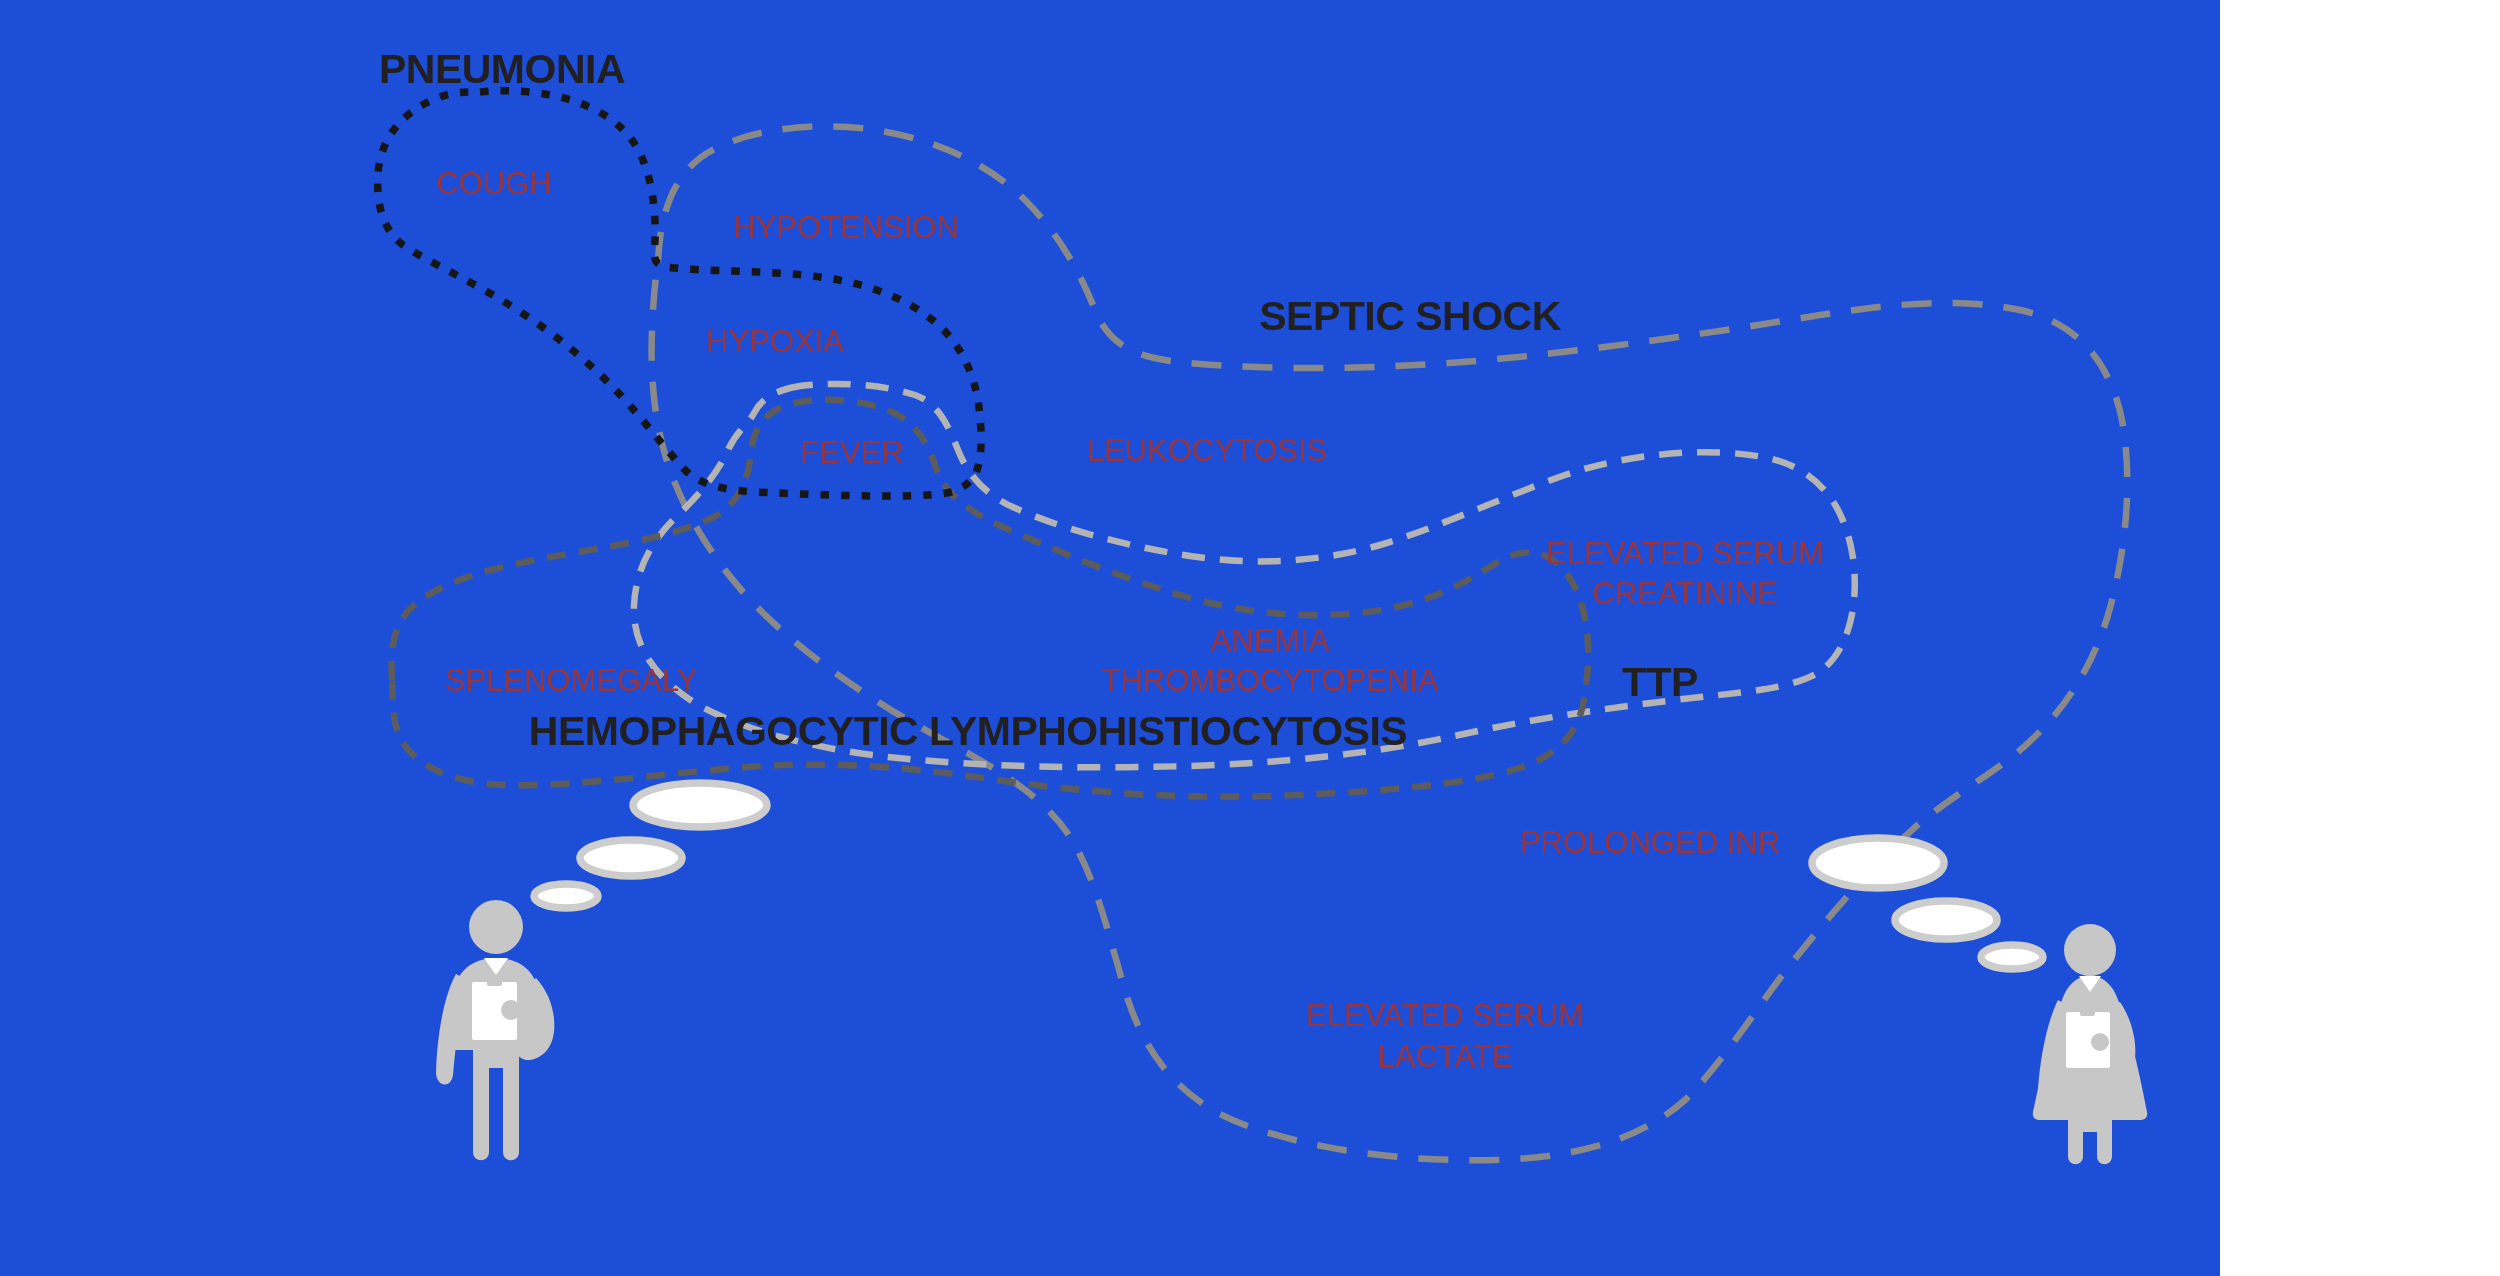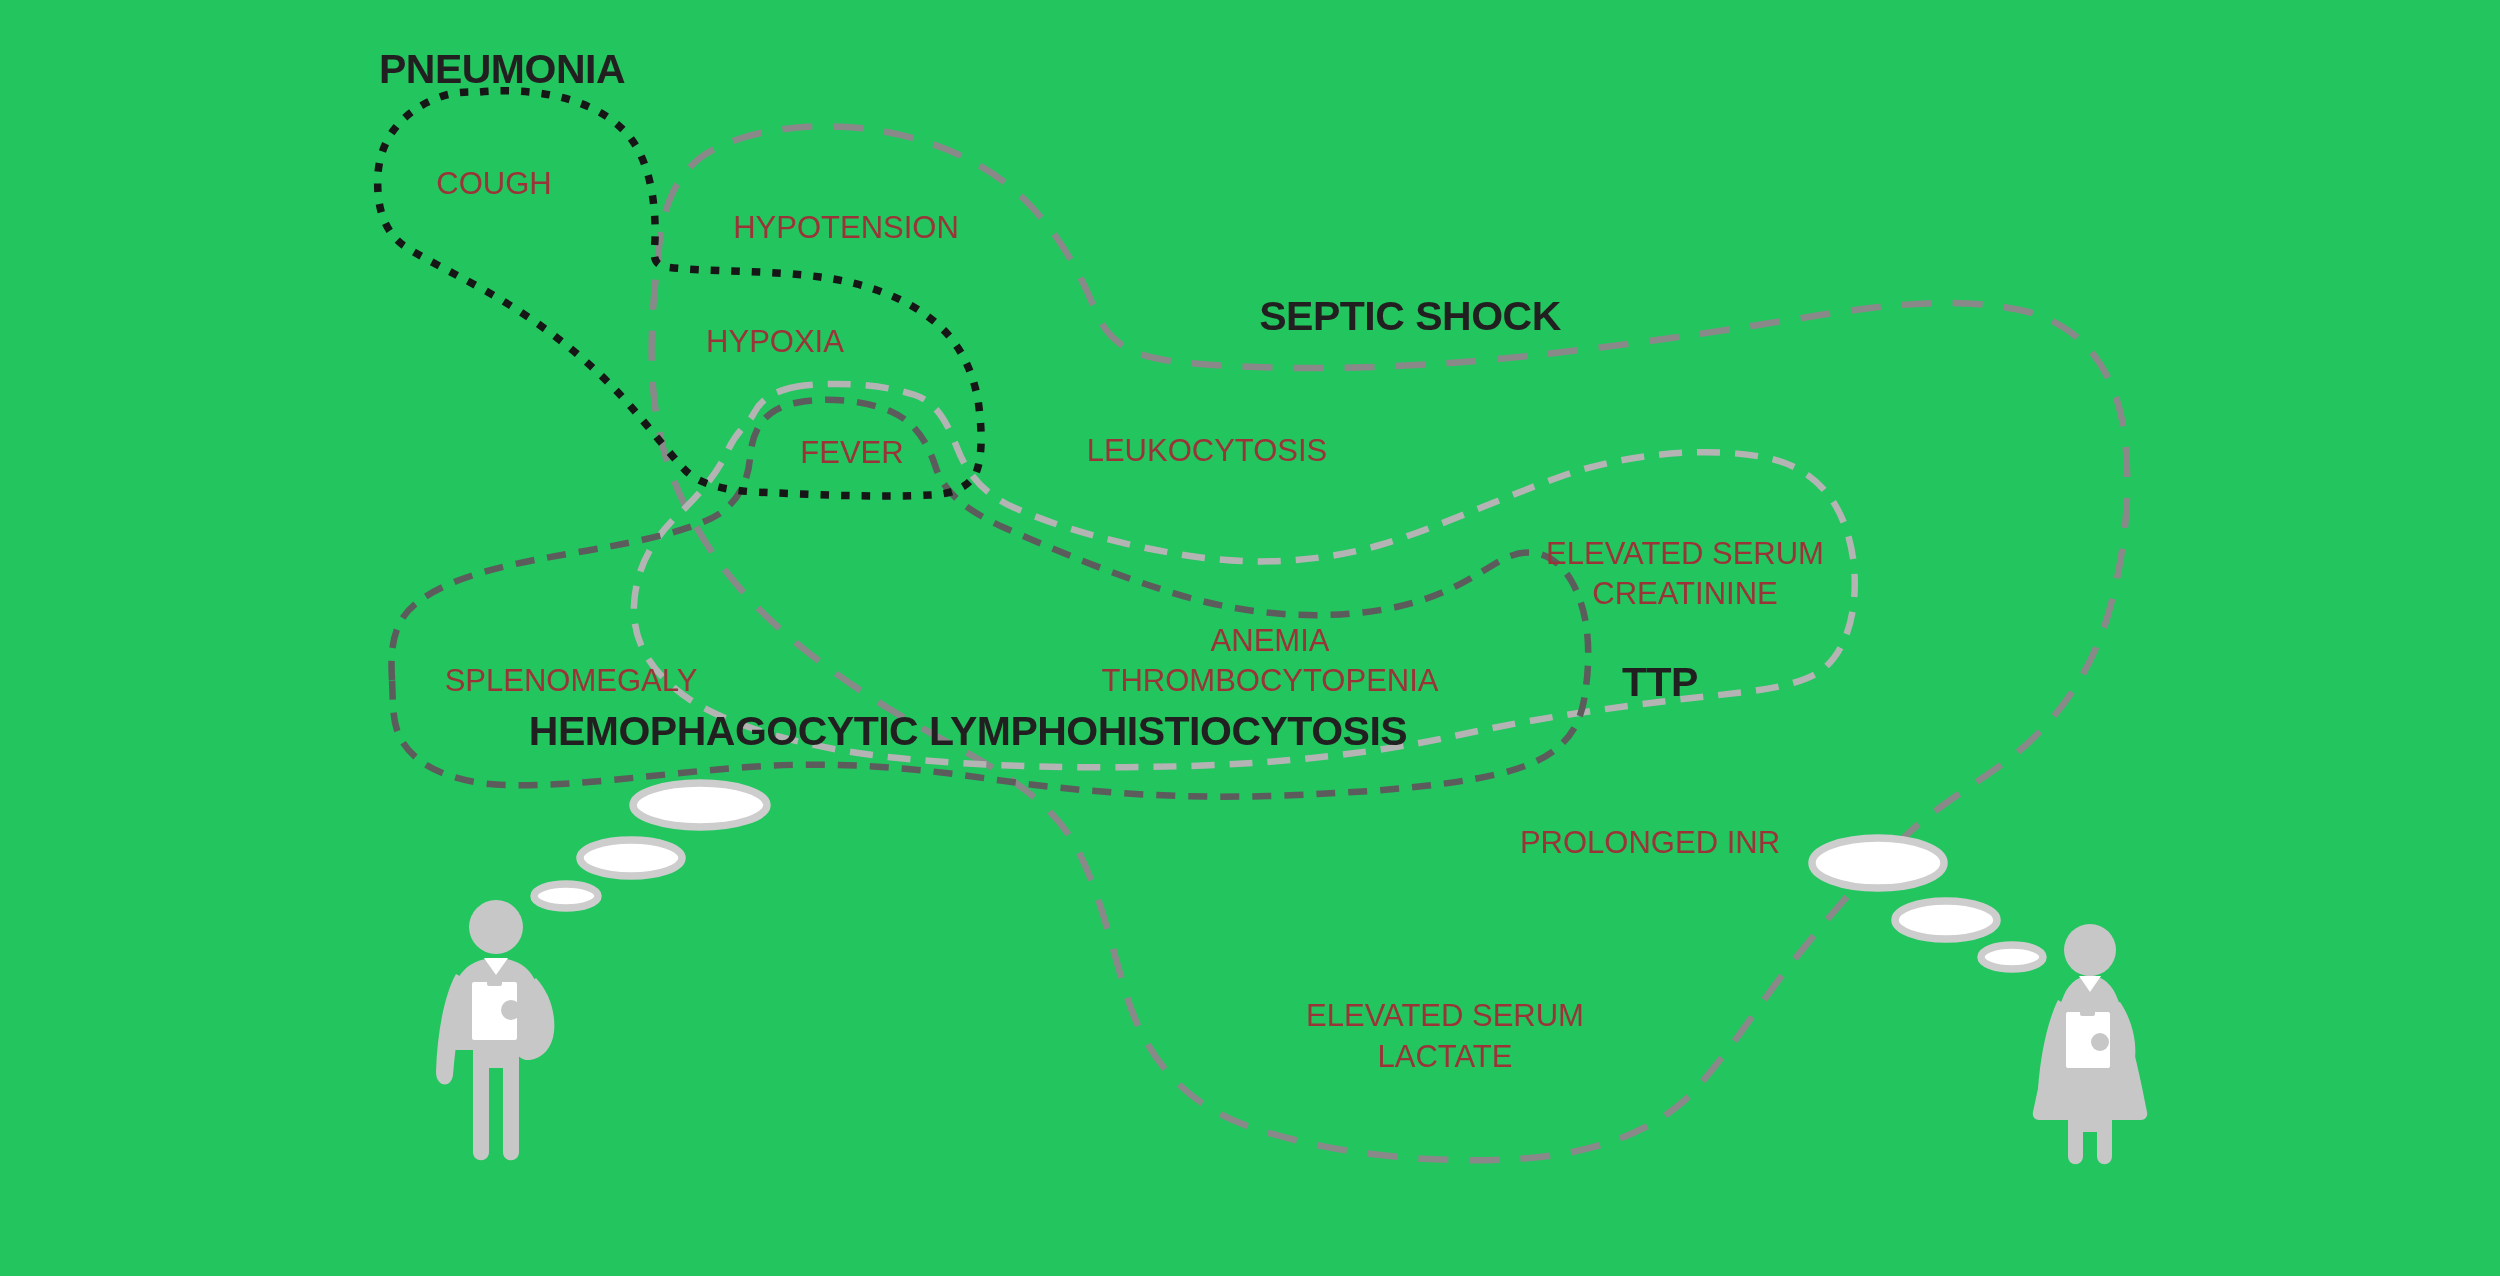--- a/index.html
+++ b/index.html
@@ -1,16 +1,16 @@
 <!DOCTYPE html>
 <html><head>
 <meta charset="utf-8">
 <style>
   html,body{margin:0;padding:0;background:#ffffff;}
-  .stage{position:relative;width:2500px;height:1276px;background:#22c55e;overflow:hidden;
+  .stage{position:relative;width:2220px;height:1276px;background:#1d4ed8;overflow:hidden;
          font-family:"Liberation Sans",sans-serif;}
   svg{display:block;}
   text{font-family:"Liberation Sans",sans-serif;}
   .finding{font-size:31px;letter-spacing:0px;}
   .diagnosis{font-size:41px;font-weight:bold;letter-spacing:-0.5px;}
   .blob{fill:none;stroke-linecap:butt;stroke-linejoin:round;}
   .bubble{fill:#ffffff;}
 </style>
 </head>
 <body>

